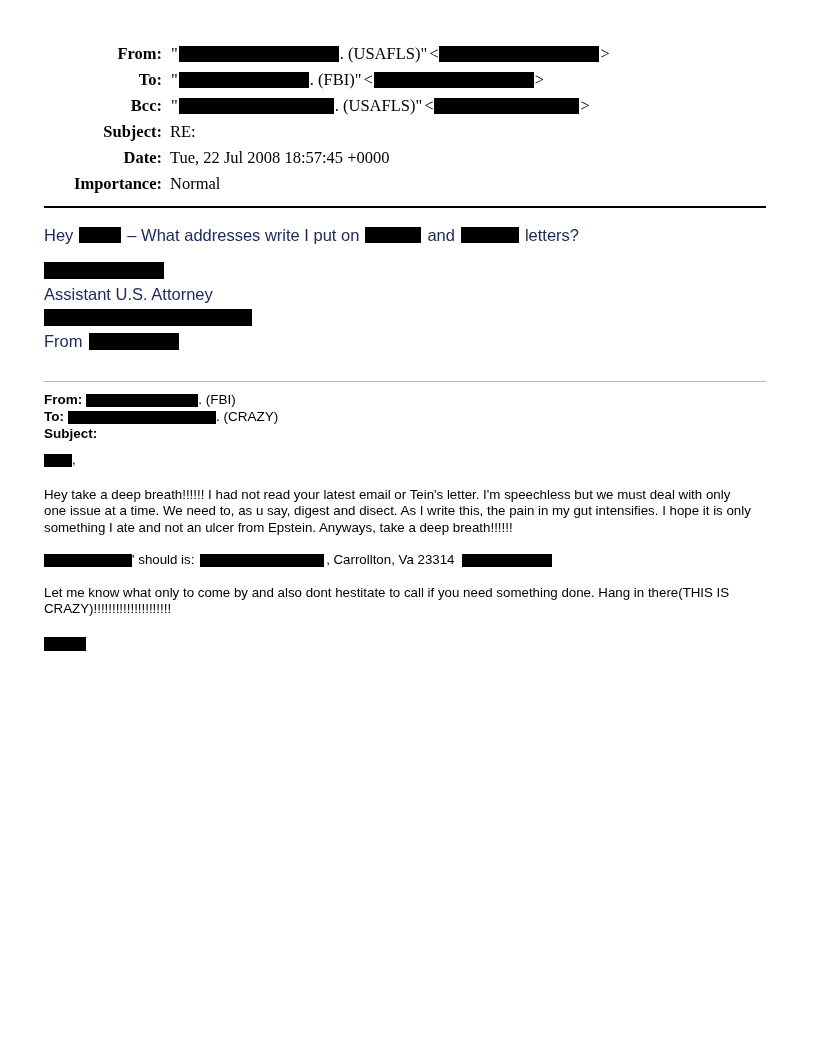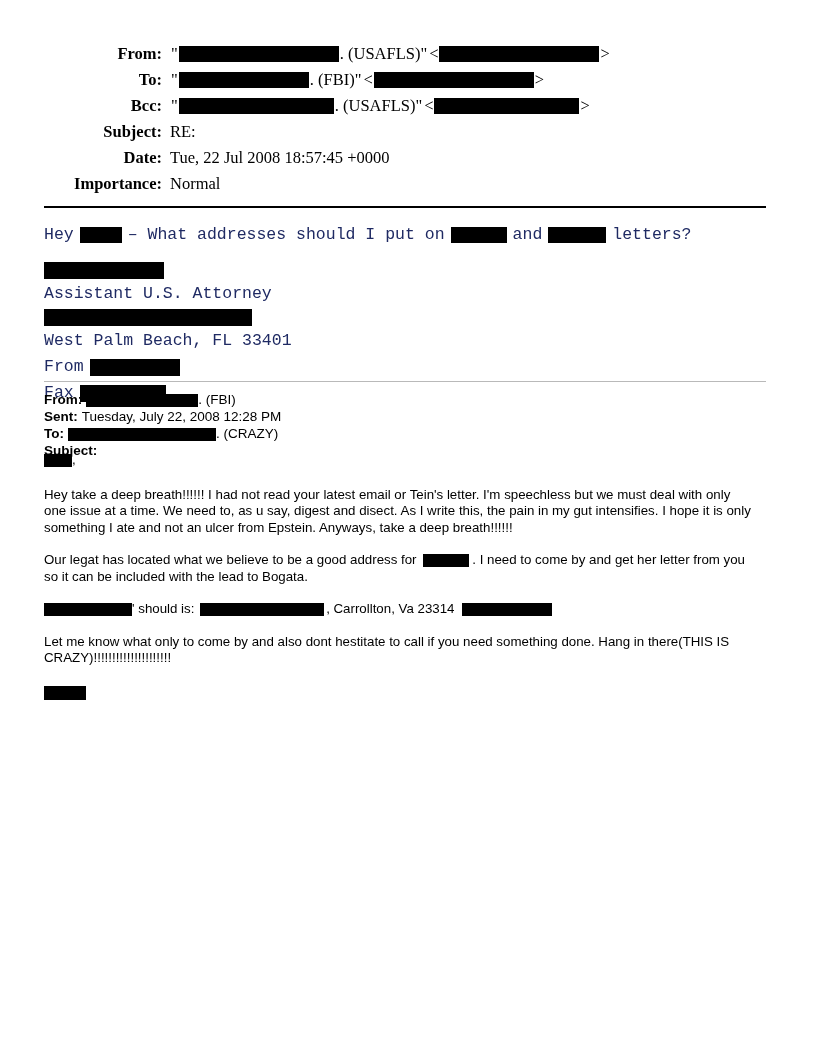--- a/index.html
+++ b/index.html
@@ -72,21 +72,21 @@
     background: #000;
   }
 
   
   .msg-blue {
     position: absolute;
     left: 44px;
     top: 224px;
     width: 726px;
     color: #1f2a63;
-    font-family: Liberation Mono, monospace;
+    font-family: Liberation Sans, sans-serif;
     font-size: 16.5px;
     line-height: 22px;
   }
   .msg-blue .line {
     display: flex;
     align-items: center;
     white-space: nowrap;
     margin-bottom: 2px;
   }
   .blue-sig {
@@ -202,86 +202,71 @@
       <div class="hdr-value">Normal</div>
     </div>
   </div>
 
   <div class="rule-thick"></div>
 
   <div class="msg-blue">
     <div class="line">
       <span>Hey</span>
       <span class="redact" style="width:42px;height:16px;margin:0 6px;"></span>
-      <span>– What addresses should I put on</span>
+      <span>– What addresses write I put on</span>
       <span class="redact" style="width:56px;height:16px;margin:0 6px;"></span>
       <span>and</span>
       <span class="redact" style="width:58px;height:16px;margin:0 6px;"></span>
       <span>letters?</span>
     </div>
 
     <div class="blue-sig">
       <div class="line">
         <span class="redact" style="width:120px;height:17px;"></span>
       </div>
       <div class="line">
         <span>Assistant U.S. Attorney</span>
       </div>
       <div class="line">
         <span class="redact" style="width:208px;height:17px;"></span>
       </div>
       <div class="line">
-        <span>West Palm Beach, FL 33401</span>
-      </div>
-      <div class="line">
         <span>From</span>
         <span class="redact" style="width:90px;height:17px;margin-left:6px;"></span>
-      </div>
-      <div class="line">
-        <span>Fax</span>
-        <span class="redact" style="width:86px;height:17px;margin-left:6px;"></span>
       </div>
     </div>
   </div>
 
   <div class="rule-thin"></div>
 
   <div class="quoted">
     <div class="q-row">
       <span class="q-label">From:</span>
       <span class="redact" style="width:112px;height:13px;"></span>
       <span>. (FBI)</span>
     </div>
     <div class="q-row">
-      <span class="q-label">Sent:</span>
-      <span>Tuesday, July 22, 2008 12:28 PM</span>
-    </div>
-    <div class="q-row">
       <span class="q-label">To:</span>
       <span class="redact" style="width:148px;height:13px;"></span>
       <span>. (CRAZY)</span>
     </div>
     <div class="q-row">
       <span class="q-label">Subject:</span>
       <span></span>
     </div>
   </div>
 
   <div class="qbody">
 
     <div class="salutation">
       <span class="redact" style="width:28px;height:13px;"></span><span>,</span>
     </div>
 
     <p>Hey take a deep breath!!!!!!  I had not read your latest email or Tein's letter.  I'm speechless but we must deal with only one issue at a time.  We need to, as u say, digest and disect.  As I write this, the pain in my gut intensifies.  I hope it is only something I ate and not an ulcer from Epstein.  Anyways, take  a deep breath!!!!!!</p>
 
-    <p>
-      <span>Our legat has located what we believe to be a good address for</span>
-      <span class="redact" style="width:46px;height:13px;margin:0 3px;"></span><span>.  I need to come by and get her letter from you so it can be included with the lead to Bogata.</span>
-    </p>
 
     <p>
       <span class="redact" style="width:88px;height:13px;"></span><span>' should is:</span>
       <span class="redact" style="width:124px;height:13px;margin:0 2px;"></span><span>, Carrollton, Va 23314</span>
       <span class="redact" style="width:90px;height:13px;margin-left:4px;"></span>
     </p>
 
     <p>Let me know what only to come by and also dont hestitate to call if you need something done. Hang in there(THIS IS CRAZY)!!!!!!!!!!!!!!!!!!!!!</p>
 
     <div class="closing-redact">

